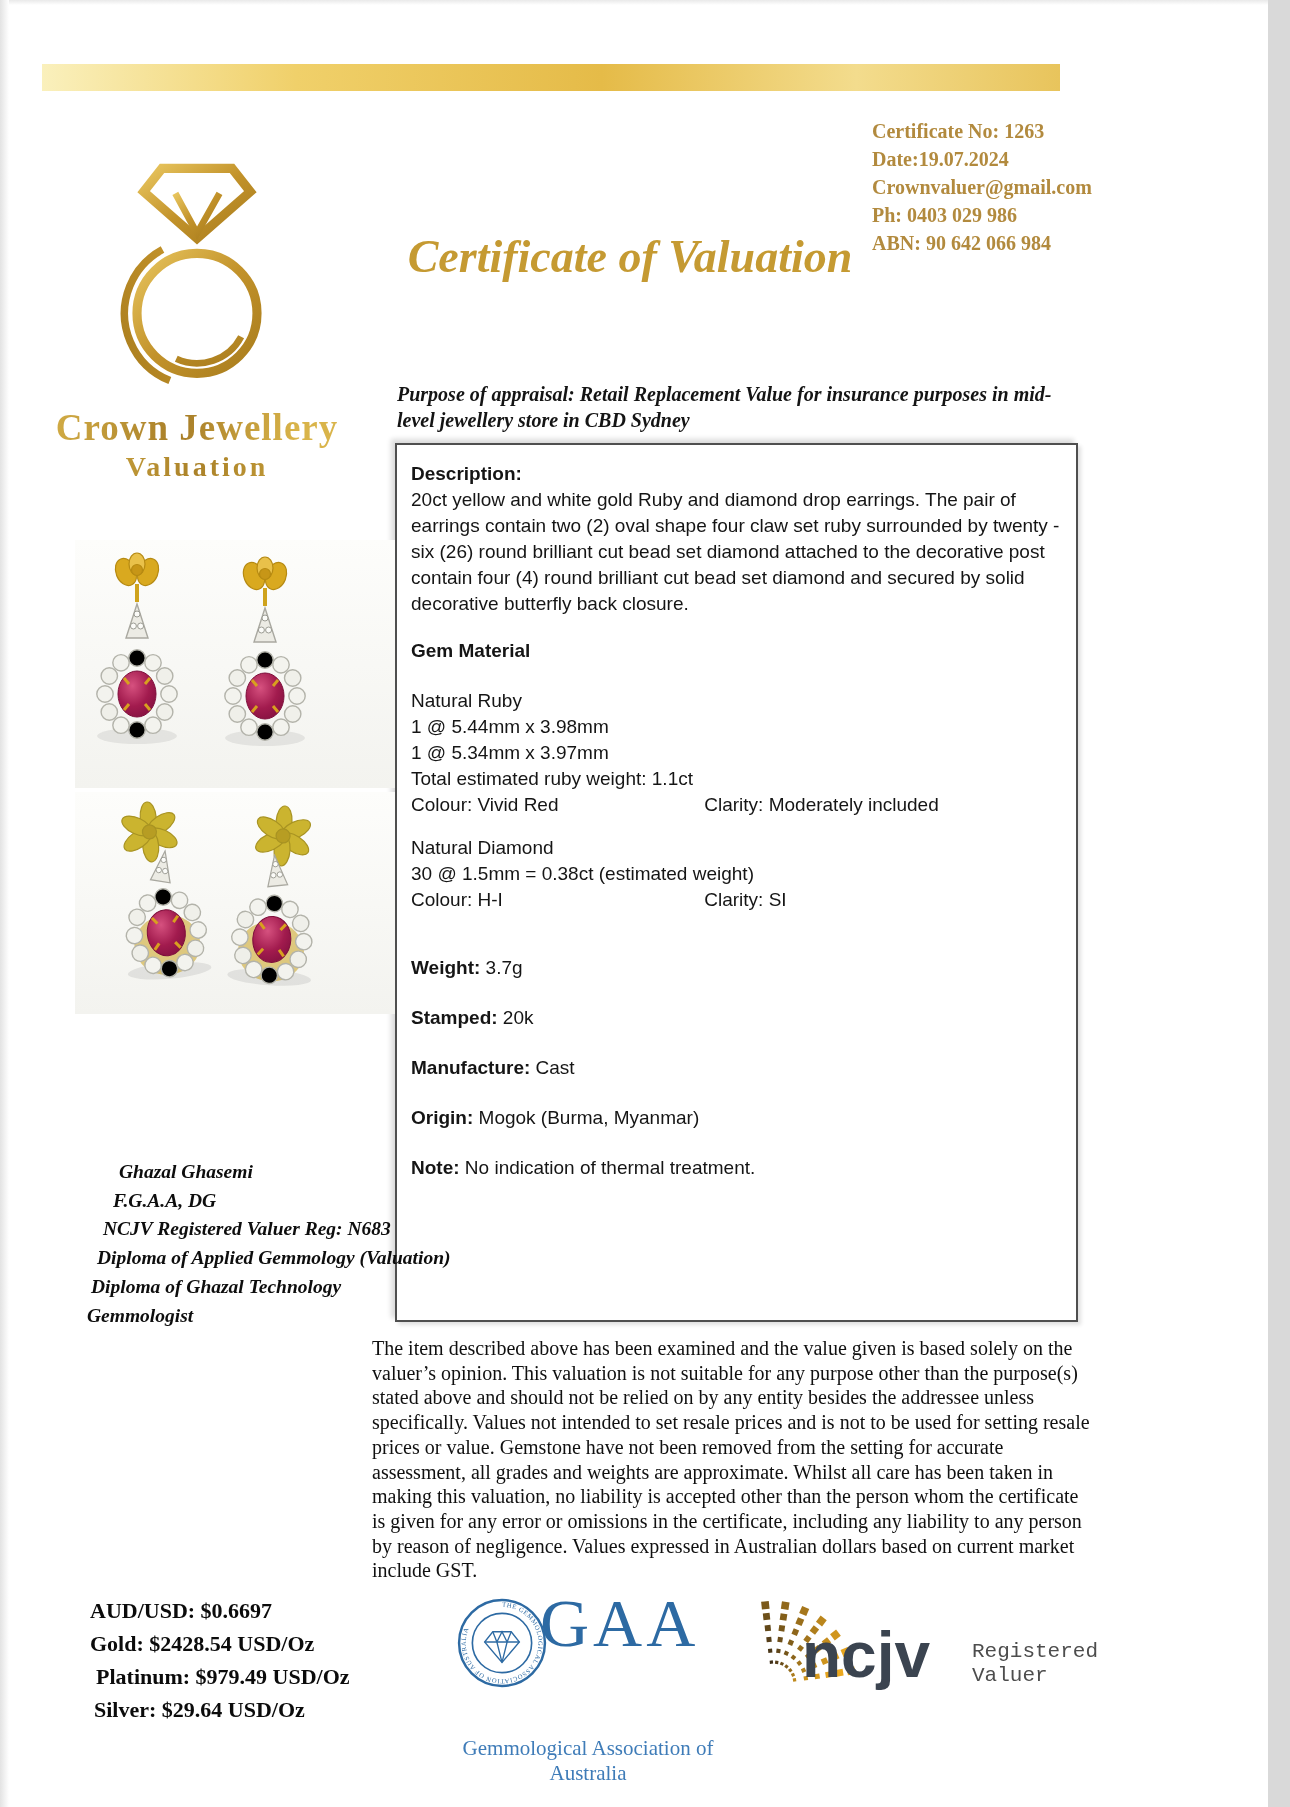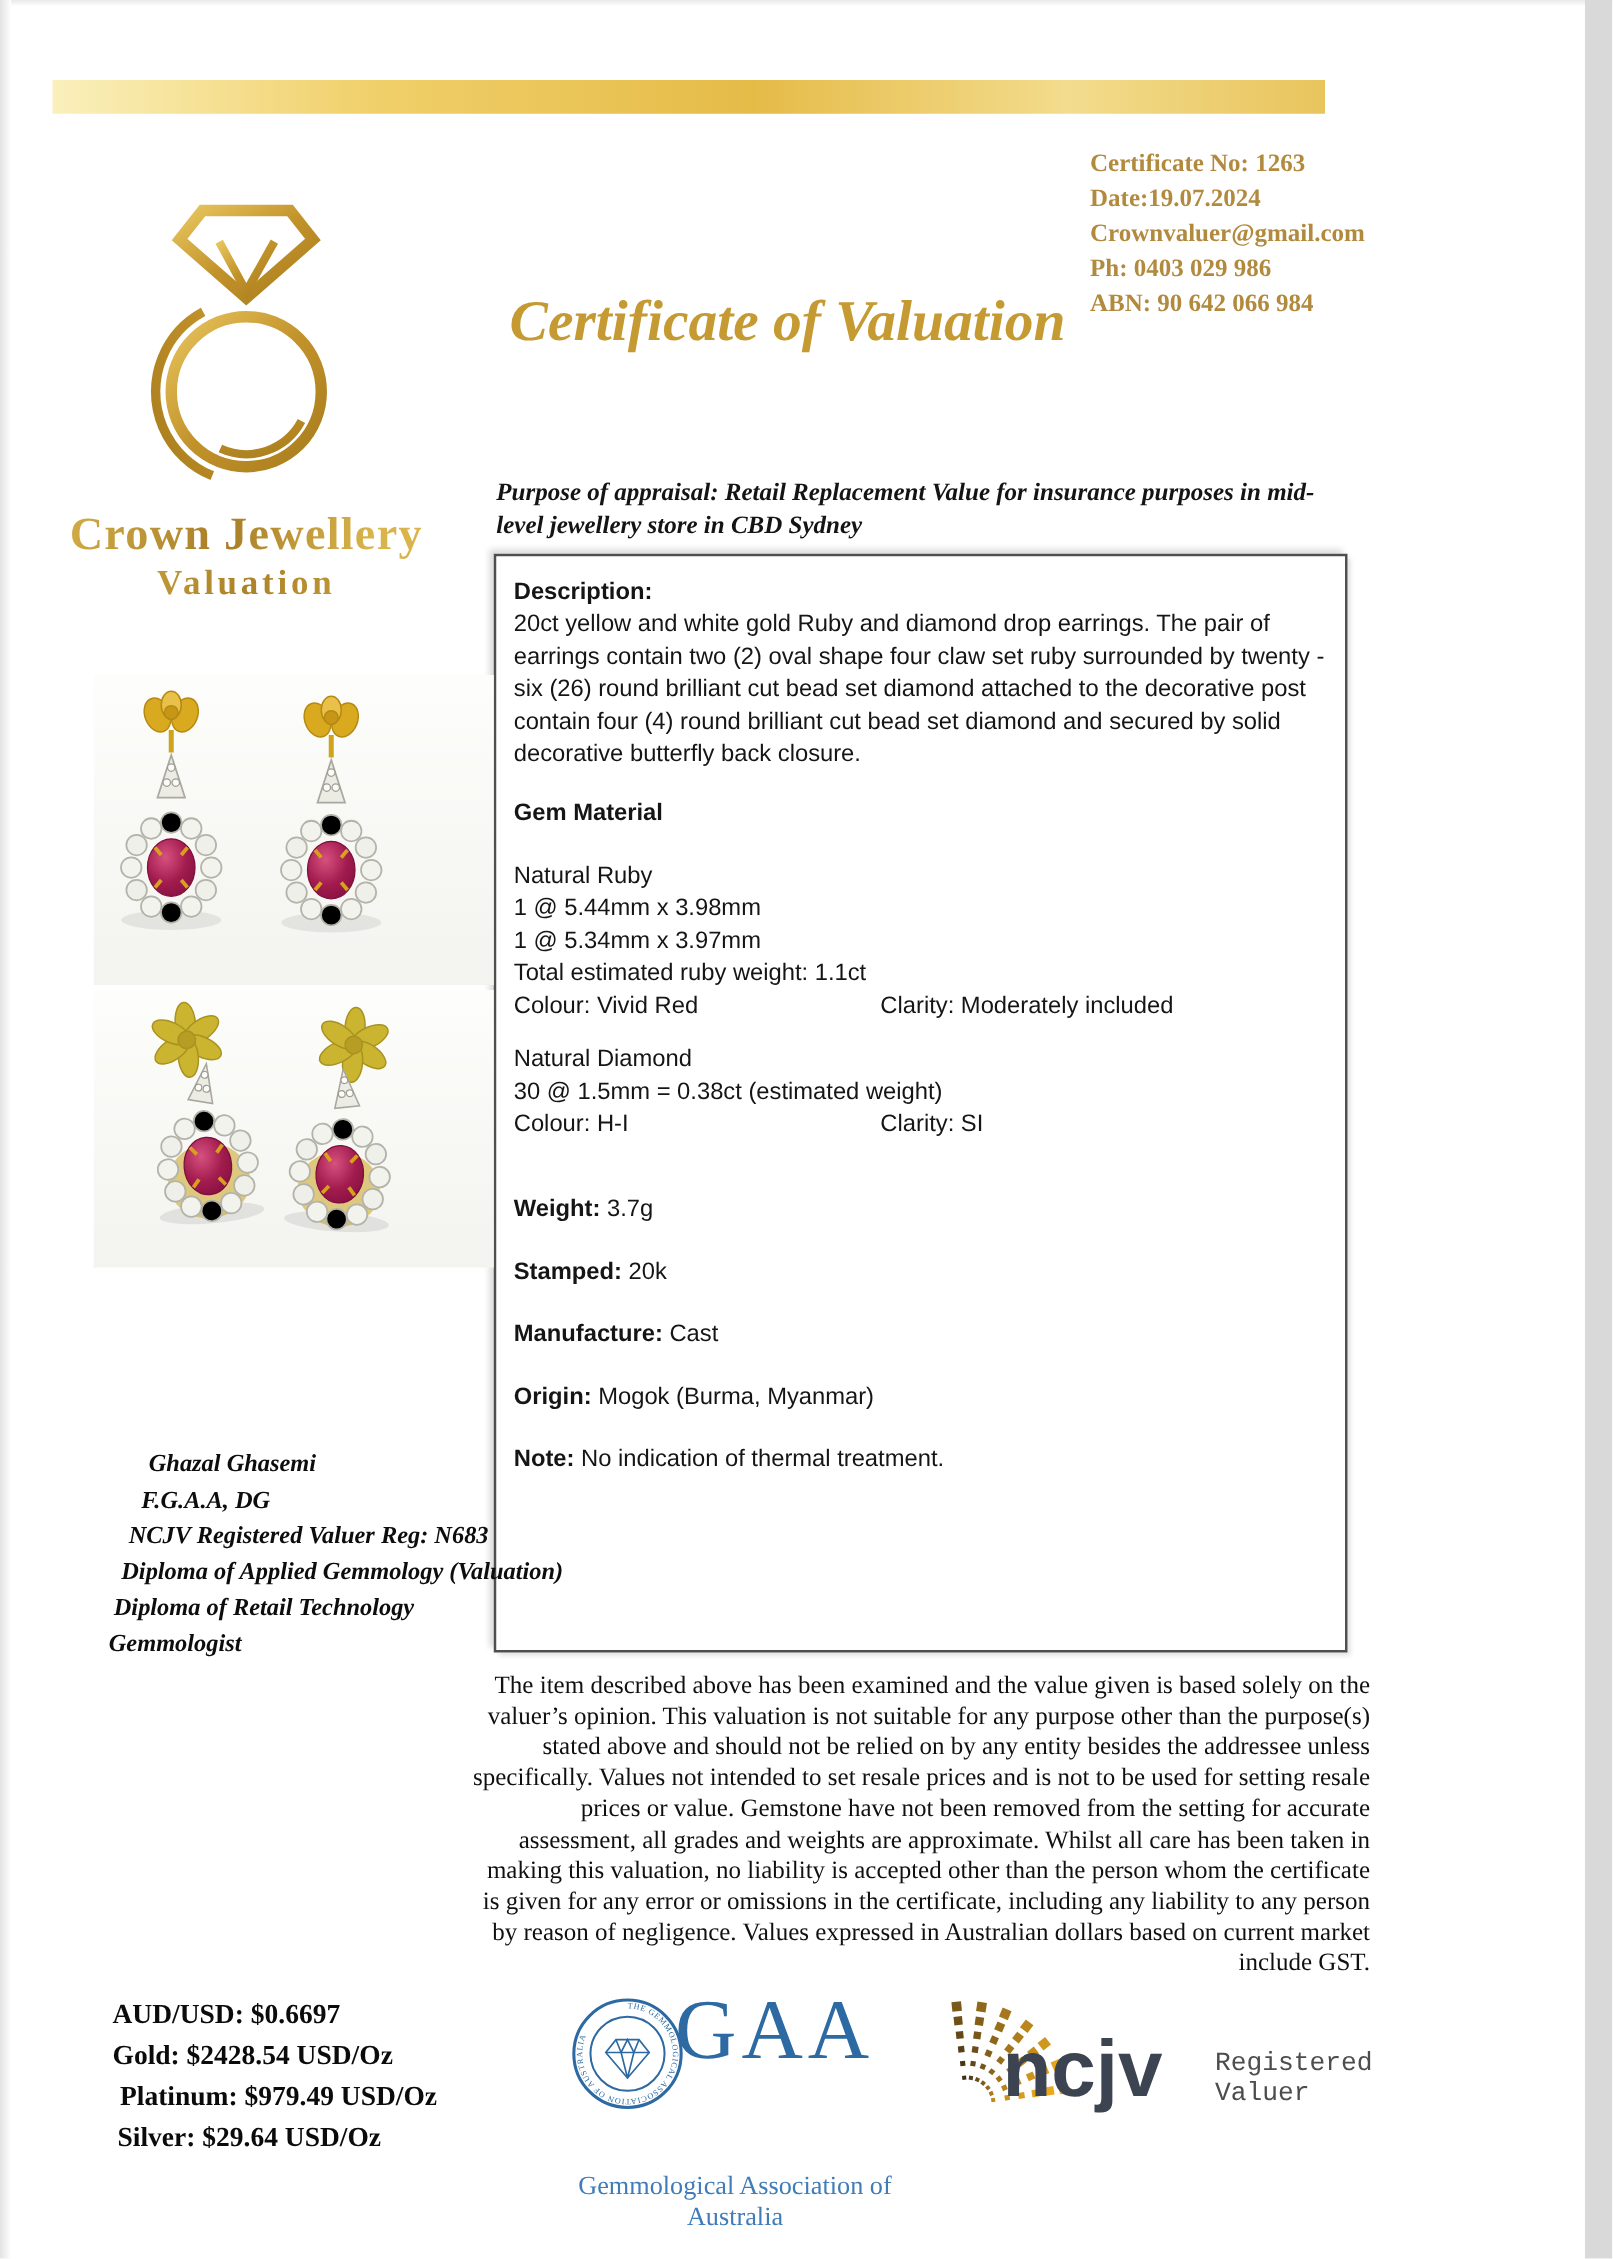--- a/index.html
+++ b/index.html
@@ -43,21 +43,21 @@
   .field-row.first{margin-top:42px;}
   .total-row{margin-top:44px;font-weight:bold;font-size:19px;white-space:nowrap;}
   
   .photo{position:absolute;left:75px;background:linear-gradient(180deg,#fdfdfb,#f3f3ef);}
   .photo1{top:540px;width:320px;height:248px;}
   .photo2{top:792px;width:320px;height:222px;}
   
   .valuer{position:absolute;left:85px;top:1158px;font-weight:bold;font-style:italic;
           font-size:19.5px;line-height:28.7px;color:#0d0d0d;}
   
-  .disclaimer{position:absolute;left:372px;top:1336px;width:724px;text-align:right;
+  .disclaimer{position:absolute;left:372px;top:1336px;width:724px;text-align:left;
               font-size:20px;line-height:24.7px;color:#101010;}
   
   .rates{position:absolute;left:90px;top:1594px;font-weight:bold;font-size:22px;
          line-height:33px;color:#0b0b0b;}
   
   .gaa-seal{position:absolute;left:456px;top:1597px;}
   .gaa-acronym{position:absolute;left:540px;top:1584px;font-size:68px;color:#2d6aa3;
                letter-spacing:4px;font-family:"Liberation Serif", serif;}
   .gaa-name{position:absolute;left:428px;top:1736px;width:320px;text-align:center;
             font-size:21px;color:#3f7cb8;}
@@ -238,21 +238,21 @@
         <use href="#halo" x="-50" y="84" width="92" height="96"></use>
       </g>
     </svg>
   </div>
 
   <div class="valuer">
     <div style="padding-left:34px">Ghazal Ghasemi</div>
     <div style="padding-left:28px">F.G.A.A, DG</div>
     <div style="padding-left:18px">NCJV Registered Valuer Reg: N683</div>
     <div style="padding-left:12px">Diploma of Applied Gemmology (Valuation)</div>
-    <div style="padding-left:6px">Diploma of Retail Technology</div>
+    <div style="padding-left:6px">Diploma of Ghazal Technology</div>
     <div style="padding-left:2px">Gemmologist</div>
   </div>
 
   <div class="disclaimer">The item described above has been examined and the value given is based solely on the valuer’s opinion. This valuation is not suitable for any purpose other than the purpose(s) stated above and should not be relied on by any entity besides the addressee unless specifically. Values not intended to set resale prices and is not to be used for setting resale prices or value. Gemstone have not been removed from the setting for accurate assessment, all grades and weights are approximate. Whilst all care has been taken in making this valuation, no liability is accepted other than the person whom the certificate is given for any error or omissions in the certificate, including any liability to any person by reason of negligence. Values expressed in Australian dollars based on current market include GST.</div>
 
   <div class="rates">
     <div>AUD/USD: $0.6697</div>
     <div>Gold: $2428.54 USD/Oz</div>
     <div style="padding-left:6px">Platinum: $979.49 USD/Oz</div>
     <div style="padding-left:4px">Silver: $29.64 USD/Oz</div>

